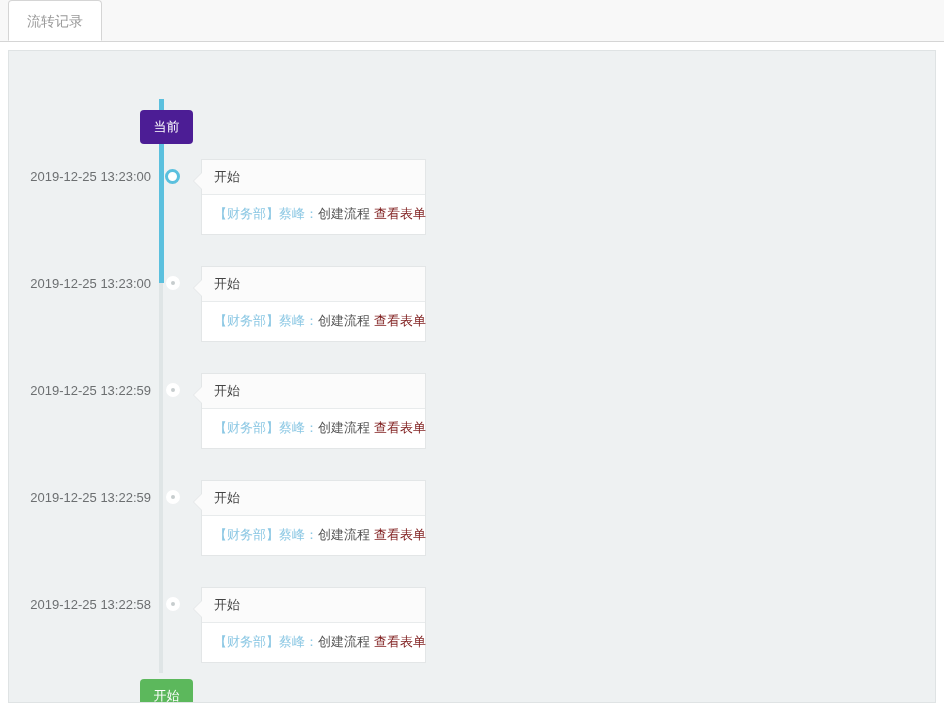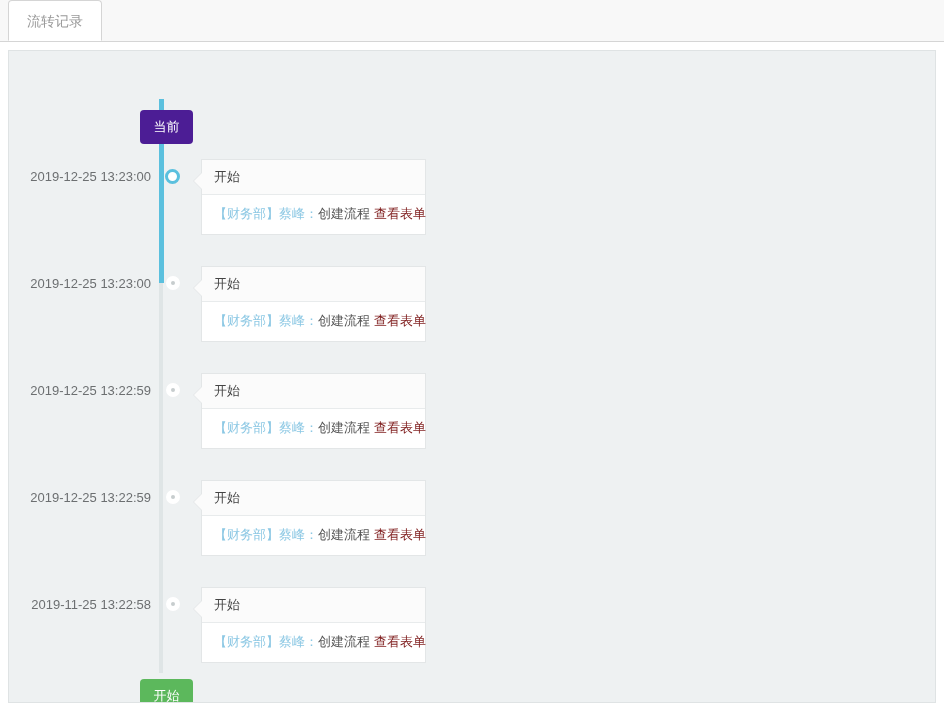--- a/index.html
+++ b/index.html
@@ -275,21 +275,21 @@
       <div class="marker idle"></div>
       <div class="card">
         <div class="card-head">开始</div>
         <div class="card-body">
           <span class="actor">【财务部】蔡峰：</span><span class="action">创建流程</span><span class="link">查看表单</span>
         </div>
       </div>
     </div>
 
     <div class="row" style="top:536px">
-      <div class="time">2019-11-25 13:22:58</div>
+      <div class="time">2019-12-25 13:22:58</div>
       <div class="marker idle"></div>
       <div class="card">
         <div class="card-head">开始</div>
         <div class="card-body">
           <span class="actor">【财务部】蔡峰：</span><span class="action">创建流程</span><span class="link">查看表单</span>
         </div>
       </div>
     </div>
 
     <div class="badge-end">

